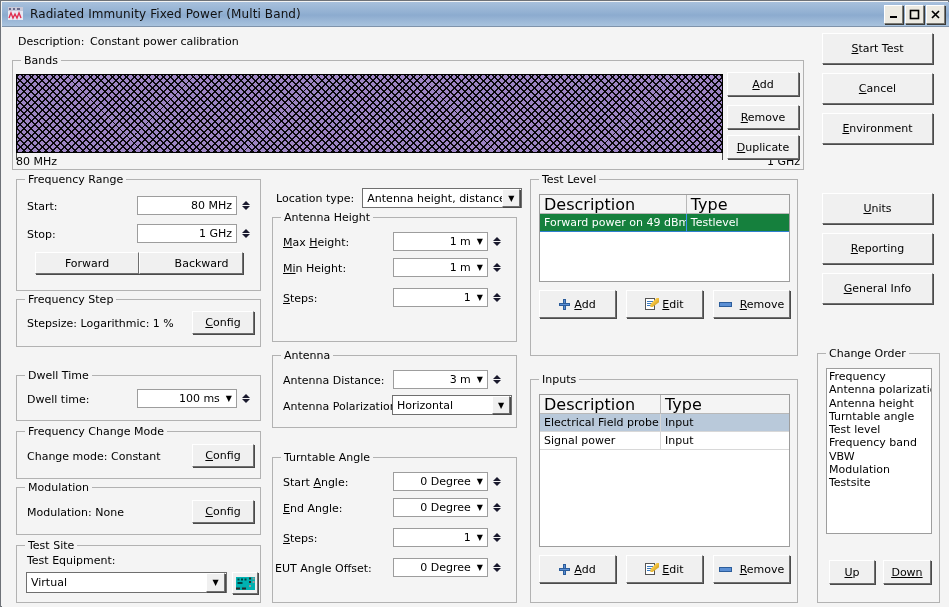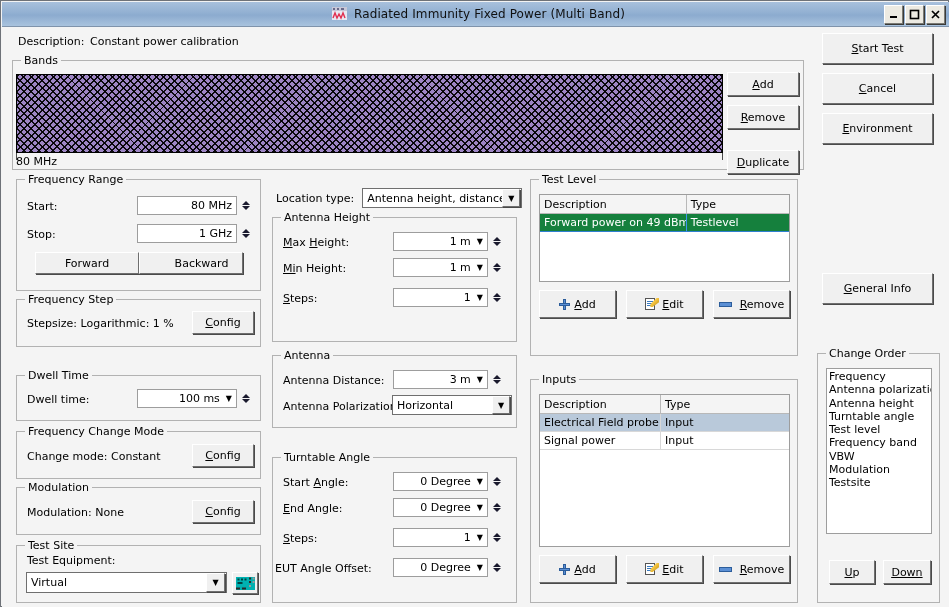--- a/index.html
+++ b/index.html
@@ -15,21 +15,21 @@
     position:absolute;left:0;top:0;width:949px;height:607px;
     background:#f3f3f3;
     border:1px solid #6e7278;
     box-sizing:border-box;
   }
   .titlebar{
     position:absolute;left:1px;top:1px;width:947px;height:25px;
     background:linear-gradient(to bottom,#a8c0dc 0%,#92b0d2 45%,#8cabcf 55%,#a9c3de 100%);
     border-bottom:1px solid #7f93ab;
     box-sizing:border-box;
-    display:flex;align-items:center;justify-content:center;
+    display:flex;align-items:center;
   }
   .title-icon{width:18px;height:16px;margin-left:5px;margin-right:5px;flex:0 0 auto;position:relative;}
   .title-text{font-size:12px;color:#111;letter-spacing:.1px;}
   .win-btns{position:absolute;right:4px;top:3px;display:flex;gap:2px;}
   .win-btn{
     width:17px;height:17px;background:#eceae2;
     border-top:1px solid #fff;border-left:1px solid #fff;
     border-right:1px solid #7a7a74;border-bottom:1px solid #7a7a74;
     box-shadow:1px 1px 0 #3a3a38;
     display:flex;align-items:center;justify-content:center;
@@ -101,21 +101,21 @@
   .axis-tick{position:absolute;width:1px;background:#4a4a4a;}
   .axis-lbl{position:absolute;font-size:11px;color:#000;}
 
   
   .grid{
     position:absolute;background:#fff;
     border:1px solid #9d9d9d;box-sizing:border-box;overflow:hidden;
   }
   .grid-head{display:flex;height:18px;background:#f4f4f4;border-bottom:1px solid #b8b8b8;}
   .grid-head div{
-    padding:1px 4px;font-size:11px;box-sizing:border-box;
+    padding:1px 4px;font-size:16px;box-sizing:border-box;
     border-right:1px solid #b8b8b8;display:flex;align-items:center;
   }
   .grid-row{display:flex;height:18px;}
   .grid-row div{
     padding:1px 4px;font-size:11px;box-sizing:border-box;
     border-right:1px solid #d8d8d8;border-bottom:1px solid #d8d8d8;
     display:flex;align-items:center;overflow:hidden;white-space:nowrap;
   }
   .grid-row.sel-blue div{background:#15803d;color:#fff;border-right-color:#3d95ef;border-bottom-color:#2f7fd0;}
   .grid-row.sel-gray div{background:#b9c9da;color:#000;}
@@ -196,21 +196,21 @@
       <div class="axis-tick" style="left:709px;top:92px;height:7px;"></div>
       <span class="axis-lbl" style="left:3px;top:94px;">80 MHz</span>
       <span class="axis-lbl" style="right:3px;top:94px;">1 GHz</span>
 
       <div class="btn" style="position:absolute;left:714px;top:11px;width:72px;height:24px;">
         <span><u>A</u><span>dd</span></span>
       </div>
       <div class="btn" style="position:absolute;left:714px;top:44px;width:72px;height:24px;">
         <span><u>R</u><span>emove</span></span>
       </div>
-      <div class="btn" style="position:absolute;left:714px;top:89px;width:72px;height:24px;">
+      <div class="btn" style="position:absolute;left:714px;top:74px;width:72px;height:24px;">
         <span><u>D</u><span>uplicate</span></span>
       </div>
     </div>
 
     <div class="gb" style="left:14px;top:152px;width:245px;height:112px;">
       <span class="gb-title">Frequency Range</span>
 
       <span style="position:absolute;left:10px;top:20px;">Start:</span>
       <div class="ctl-row" style="left:120px;top:16px;">
         <div class="field" style="width:100px;">
@@ -503,20 +503,26 @@
 
     <div class="btn" style="position:absolute;left:820px;top:6px;width:111px;height:31px;">
         <span><u>S</u>tart Test</span>
       </div>
     <div class="btn" style="position:absolute;left:820px;top:46px;width:111px;height:31px;">
         <span><u>C</u>ancel</span>
       </div>
     <div class="btn" style="position:absolute;left:820px;top:86px;width:111px;height:31px;">
         <span><u>E</u>nvironment</span>
       </div>
+    <div class="btn" style="position:absolute;left:820px;top:166px;width:111px;height:31px;">
+        <span><u>U</u>nits</span>
+      </div>
+    <div class="btn" style="position:absolute;left:820px;top:206px;width:111px;height:31px;">
+        <span><u>R</u>eporting</span>
+      </div>
     <div class="btn" style="position:absolute;left:820px;top:246px;width:111px;height:31px;">
         <span><u>G</u>eneral Info</span>
       </div>
 
     <div class="gb" style="left:815px;top:326px;width:123px;height:250px;">
       <span class="gb-title">Change Order</span>
       <div class="listbox" style="left:8px;top:14px;width:106px;height:166px;">
         <div>Frequency</div>
         <div>Antenna polarization</div>
         <div>Antenna height</div>

